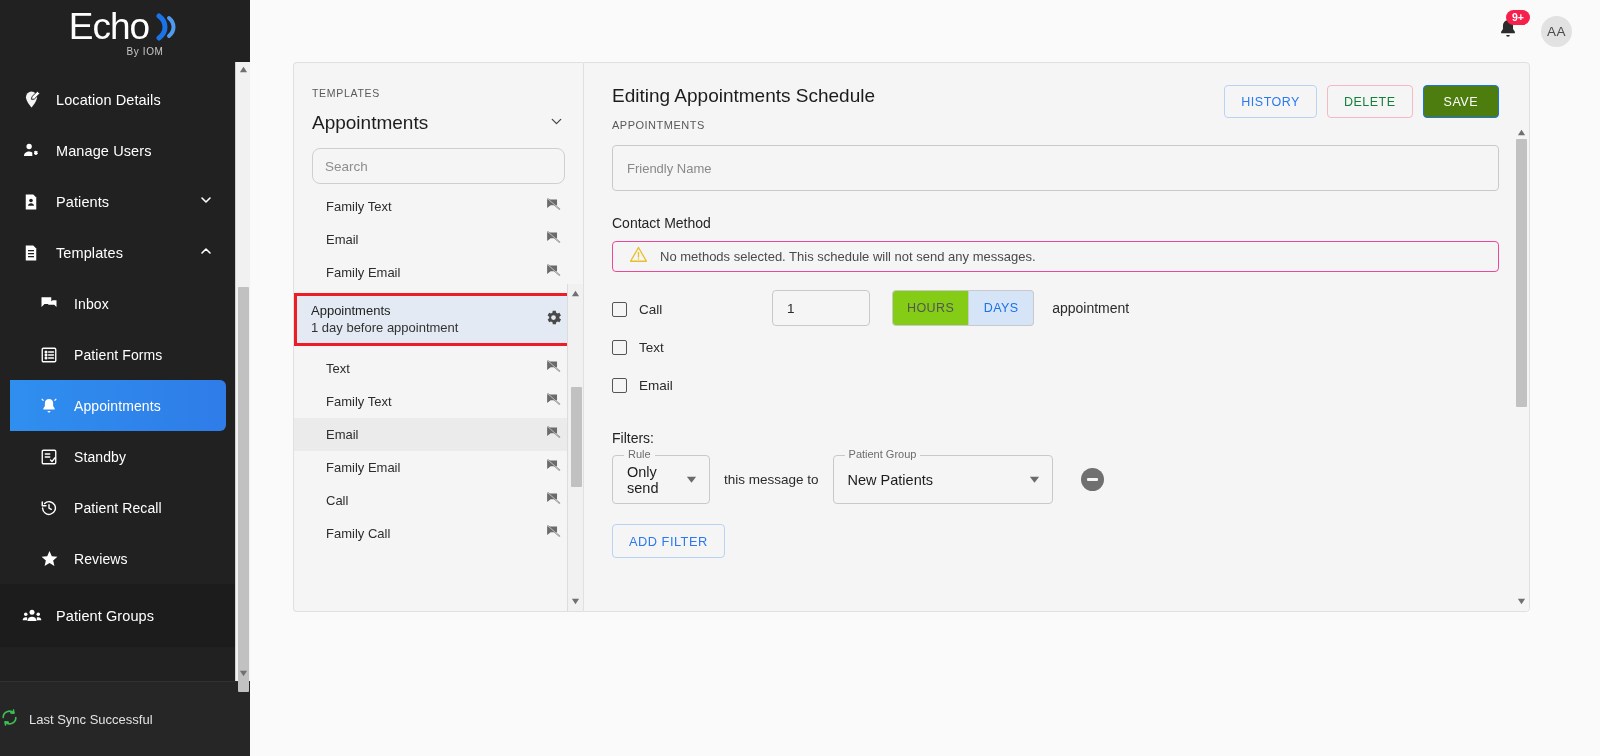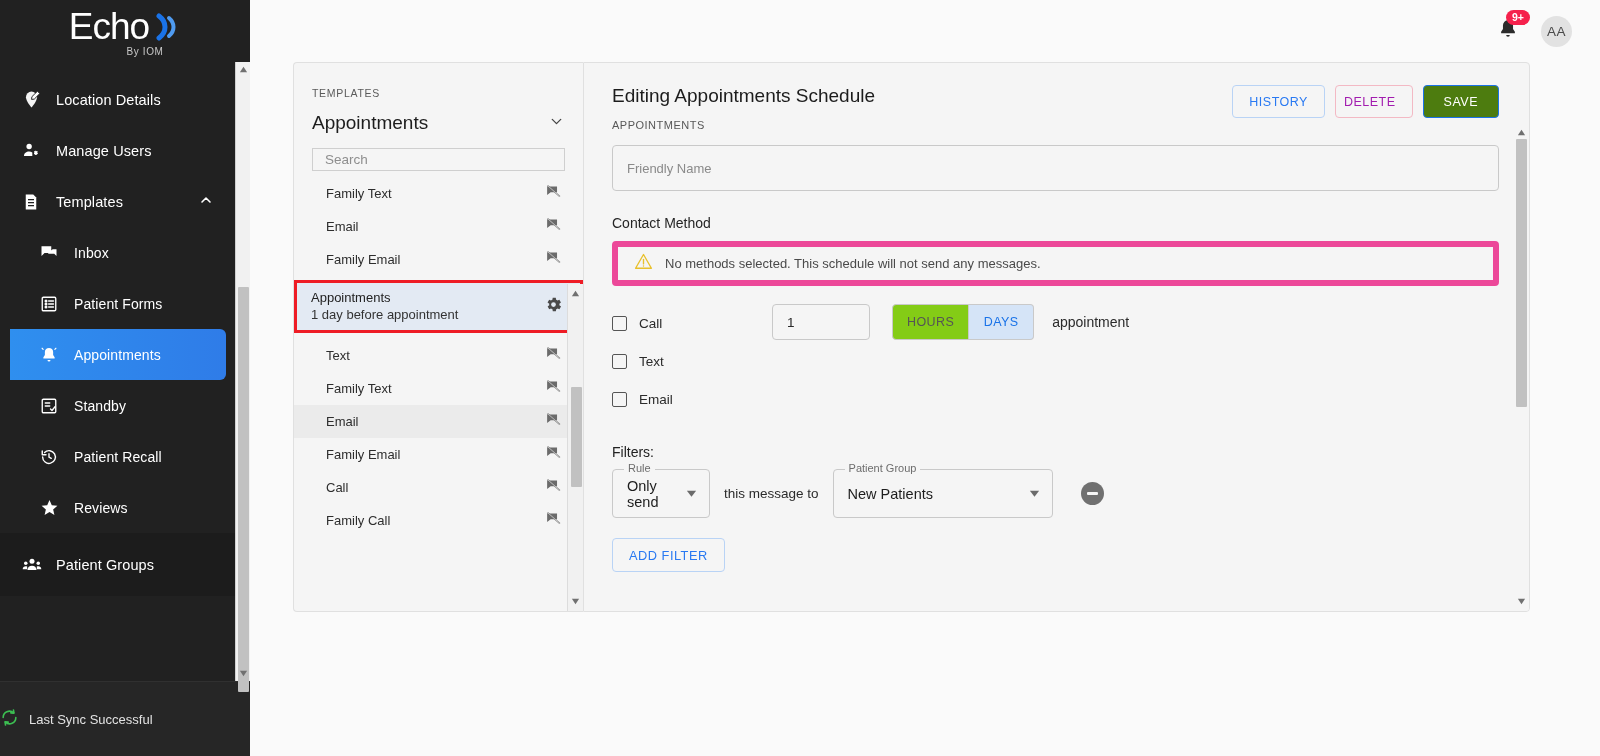--- a/index.html
+++ b/index.html
@@ -135,23 +135,23 @@
   .tpl-kicker {
     font-size: 10.5px; letter-spacing: 0.7px; color: #5a5a5a;
   }
   .tpl-title-row {
     display: flex; align-items: center; justify-content: space-between;
     margin-top: 13px; cursor: pointer;
   }
   .tpl-title { font-size: 19px; color: #1d1d1d; font-weight: 400; }
   .search-box {
     margin: 14px 18px 0 18px;
-    height: 23px;
+    height: 36px;
     border: 1px solid #cfcfcf;
-    border-radius: 0;
+    border-radius: 8px;
     background: #f5f5f5;
     display: flex; align-items: center;
     padding: 0 12px;
   }
   .search-box input {
     border: none; outline: none; background: transparent;
     font-size: 13.5px; color: #3a3a3a; width: 100%;
     font-family: "Liberation Sans", sans-serif;
   }
   .search-box input::placeholder { color: #8e8e8e; }
@@ -199,41 +199,41 @@
   .ed-kicker { font-size: 11px; letter-spacing: 0.5px; color: #585858; margin-top: 12px; }
   .ed-btns { display: flex; gap: 10px; }
   .btn {
     height: 33px; border-radius: 4px;
     display: flex; align-items: center; justify-content: center;
     font-size: 12.5px; letter-spacing: 0.5px; cursor: pointer;
     padding: 0 16px; font-weight: 500;
     font-family: "Liberation Sans", sans-serif;
   }
   .btn-history { border: 1px solid #b9d3f5; color: #2979f2; background: #f5f5f5; }
-  .btn-delete { border: 1px solid #f3b9c4; color: #a21caf; background: #f5f5f5; padding-left: 8px; }
+  .btn-delete { border: 1px solid #f3b9c4; color: #15803d; background: #f5f5f5; }
   .btn-save { background: #4d7c0f; color: #fff; border: 1px solid #1a73e8; padding: 0 20px; }
 
   .friendly-field {
     margin-top: 14px; height: 46px;
     border: 1px solid #c9c9c9; border-radius: 4px;
     background: #f5f5f5;
     display: flex; align-items: center; padding: 0 14px;
   }
   .friendly-field input {
     border: none; outline: none; background: transparent;
     font-size: 13px; color: #3a3a3a; width: 100%;
     font-family: "Liberation Sans", sans-serif;
   }
   .friendly-field input::placeholder { color: #8a8a8a; }
 
   .section-label { font-size: 14px; color: #252525; margin-top: 24px; }
 
   .warn-box {
-    margin-top: 10px; height: 45px;
-    border: 6px solid #ec4899; border-radius: 4px;
+    margin-top: 10px; height: 31px;
+    border: 1px solid #ec4899; border-radius: 4px;
     background: #f5f5f5;
     display: flex; align-items: center; padding: 0 16px;
   }
   .warn-text { font-size: 13px; color: #4a4a4a; margin-left: 12px; }
 
   .method-area { margin-top: 18px; position: relative; }
   .method-row { display: flex; align-items: center; height: 38px; }
   .cb {
     width: 15px; height: 15px; border: 1.6px solid #555;
     border-radius: 2px; background: transparent; cursor: pointer;
@@ -345,20 +345,35 @@
           <svg width="19" height="19" viewBox="0 0 24 24" fill="#fff">
             <circle cx="9" cy="7" r="3.4"></circle>
             <path d="M2.5 19c0-3.6 2.9-5.6 6.5-5.6 1.5 0 2.9.35 4 1v4.6z"></path>
             <circle cx="17.5" cy="15.5" r="2.1"></circle>
             <path d="M17.5 11.6l.55 1.3 1.35-.35.35 1.35-1.3.55 1.3.55-.35 1.35-1.35-.35-.55 1.3-.55-1.3-1.35.35-.35-1.35 1.3-.55-1.3-.55.35-1.35 1.35.35z"></path>
           </svg>
         </span>
         <span class="ni-label">Manage Users</span>
       </div>
 
+      <div class="nav-item">
+        <span class="ni-icon">
+          <svg width="18" height="18" viewBox="0 0 24 24" fill="#fff">
+            <path d="M5 2h10l4 4v16H5z"></path>
+            <circle cx="12" cy="10" r="2.4" fill="#212121"></circle>
+            <path d="M8 17c0-2.2 1.8-3.4 4-3.4s4 1.2 4 3.4z" fill="#212121"></path>
+          </svg>
+        </span>
+        <span class="ni-label">Patients</span>
+        <span class="ni-chev">
+          <svg width="16" height="16" viewBox="0 0 24 24" fill="none" stroke="#fff" stroke-width="2.4" stroke-linecap="round" stroke-linejoin="round">
+              <polyline points="6 9 12 15 18 9"></polyline>
+            </svg>
+        </span>
+      </div>
 
       <div class="nav-item">
         <span class="ni-icon">
           <svg width="18" height="18" viewBox="0 0 24 24" fill="#fff">
             <path d="M5 2h10l4 4v16H5z"></path>
             <rect x="8" y="8" width="8" height="1.7" fill="#212121"></rect>
             <rect x="8" y="12" width="8" height="1.7" fill="#212121"></rect>
             <rect x="8" y="16" width="8" height="1.7" fill="#212121"></rect>
           </svg>
         </span>

